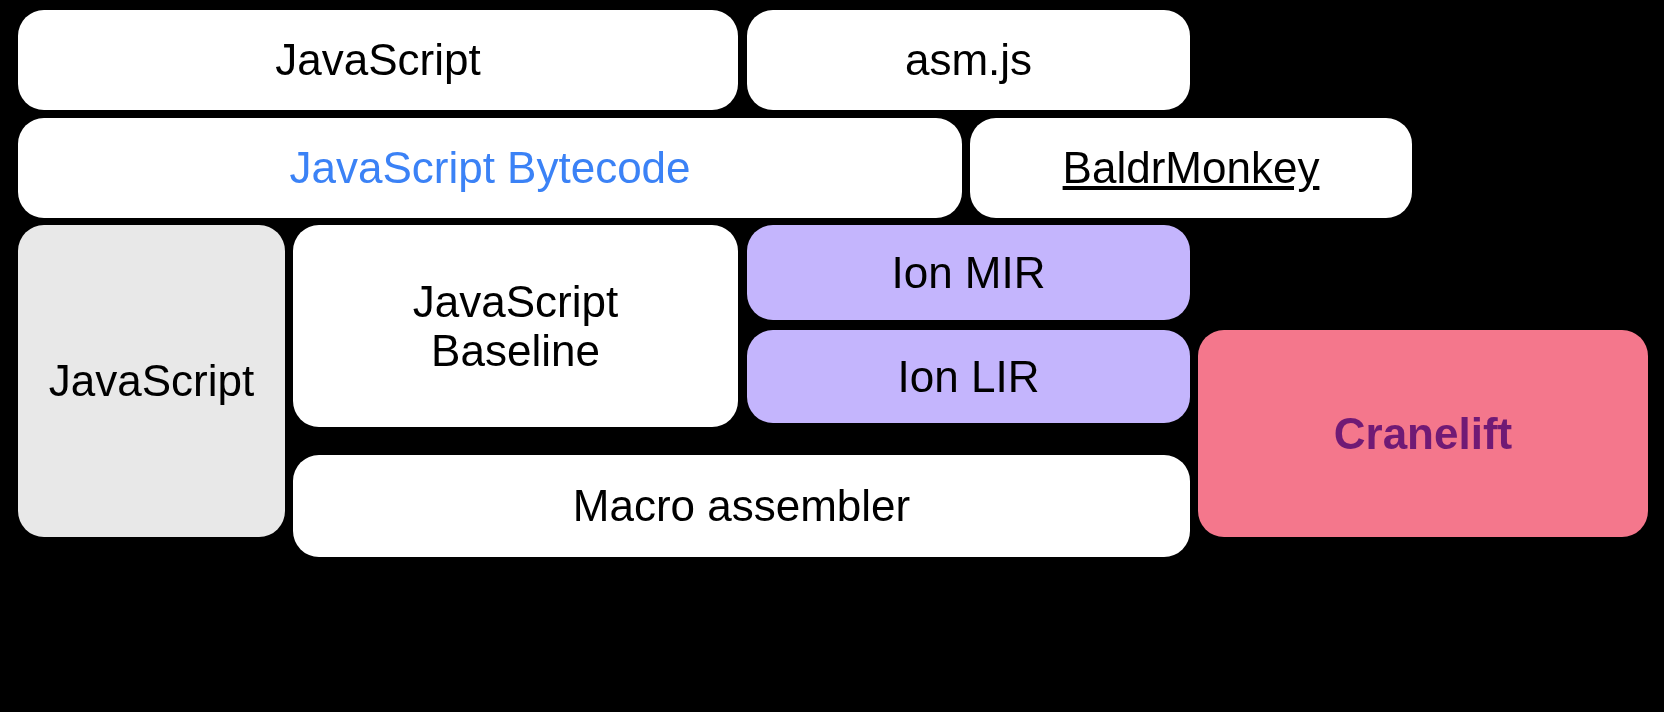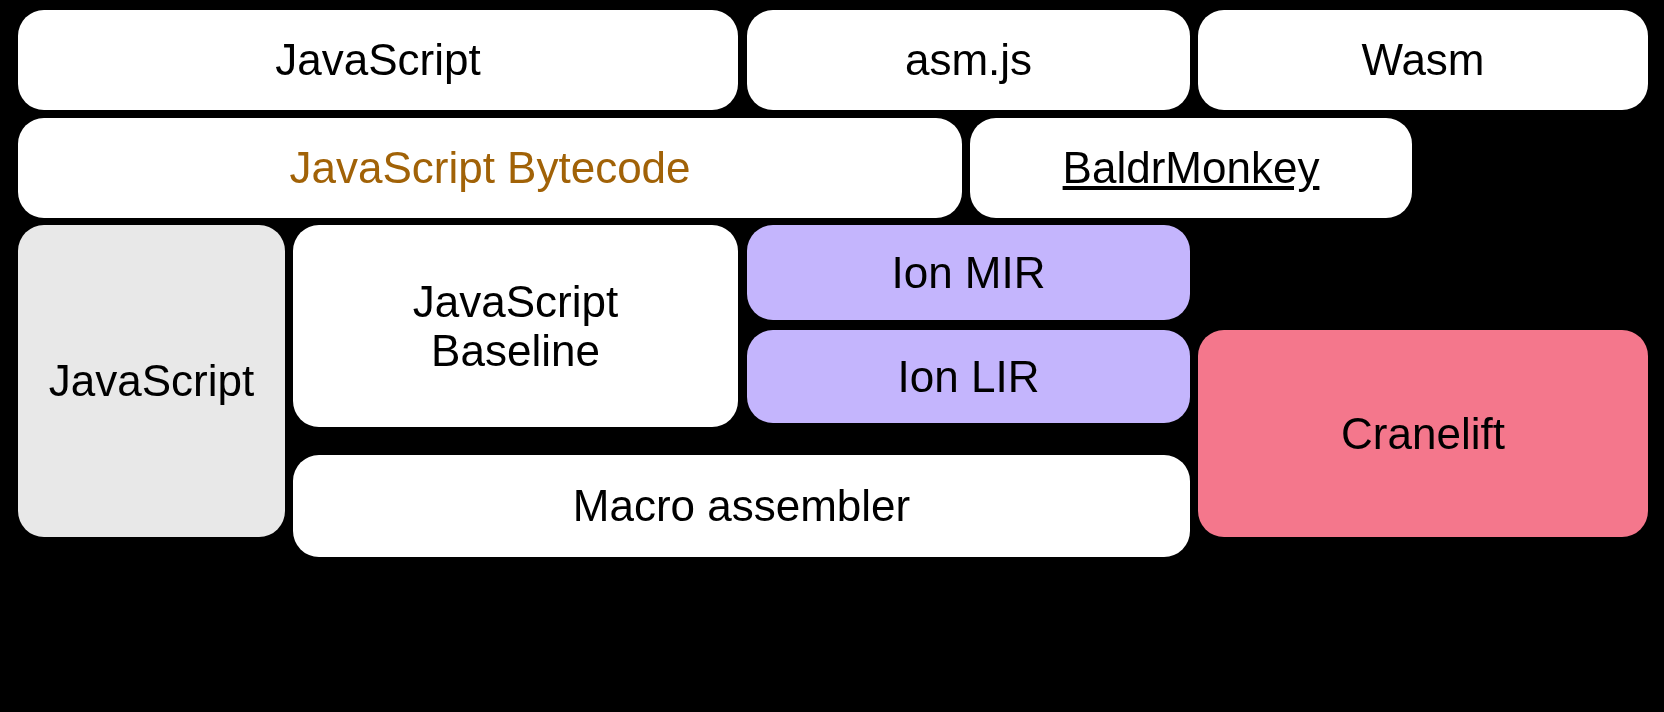--- a/index.html
+++ b/index.html
@@ -35,23 +35,22 @@
   .fill-grey  { background: #e8e8e8; }
   .fill-green { background: #c4b5fd; }
   .fill-red   { background: #f4778c; }
 </style>
 </head>
 <body>
 
 <div id="stage" style="background: rgb(0, 0, 0);">
     <div class="box fill-white" style="left: 18px; top: 10px; width: 720px; height: 100px; color: rgb(0, 0, 0);">JavaScript</div>
     <div class="box fill-white" style="left: 747px; top: 10px; width: 443px; height: 100px; color: rgb(0, 0, 0);">asm.js</div>
-    <div class="box fill-white" style="left: 1198px; top: 10px; width: 450px; height: 100px; color: rgb(0, 0, 0);">Wasm</div>
-    <div class="box fill-white" style="left: 18px; top: 118px; width: 944px; height: 100px; color: #a16207;">JavaScript Bytecode</div>
+    <div class="box fill-white" style="left: 18px; top: 118px; width: 944px; height: 100px; color: #3b82f6;">JavaScript Bytecode</div>
     <div class="box fill-white" style="left: 970px; top: 118px; width: 442px; height: 100px; color: rgb(0, 0, 0); text-decoration: underline;">BaldrMonkey</div>
     <div class="box fill-grey" style="left: 18px; top: 225px; width: 267px; height: 312px; color: rgb(0, 0, 0);">JavaScript</div>
     <div class="box fill-white" style="left: 293px; top: 225px; width: 445px; height: 202px; color: rgb(0, 0, 0);">JavaScript
 Baseline</div>
     <div class="box fill-green" style="left: 747px; top: 225px; width: 443px; height: 95px; color: rgb(0, 0, 0);">Ion MIR</div>
     <div class="box fill-green" style="left: 747px; top: 330px; width: 443px; height: 93px; color: rgb(0, 0, 0);">Ion LIR</div>
-    <div class="box fill-red" style="left: 1198px; top: 330px; width: 450px; height: 207px; color: #000000;">Cranelift</div>
+    <div class="box fill-red" style="left: 1198px; top: 330px; width: 450px; height: 207px; color: #701a75; font-weight: bold;">Cranelift</div>
     <div class="box fill-white" style="left: 293px; top: 435px; width: 897px; height: 102px; color: rgb(0, 0, 0); margin-top: 20px;">Macro assembler</div>
   </div>
 
 </body></html>

